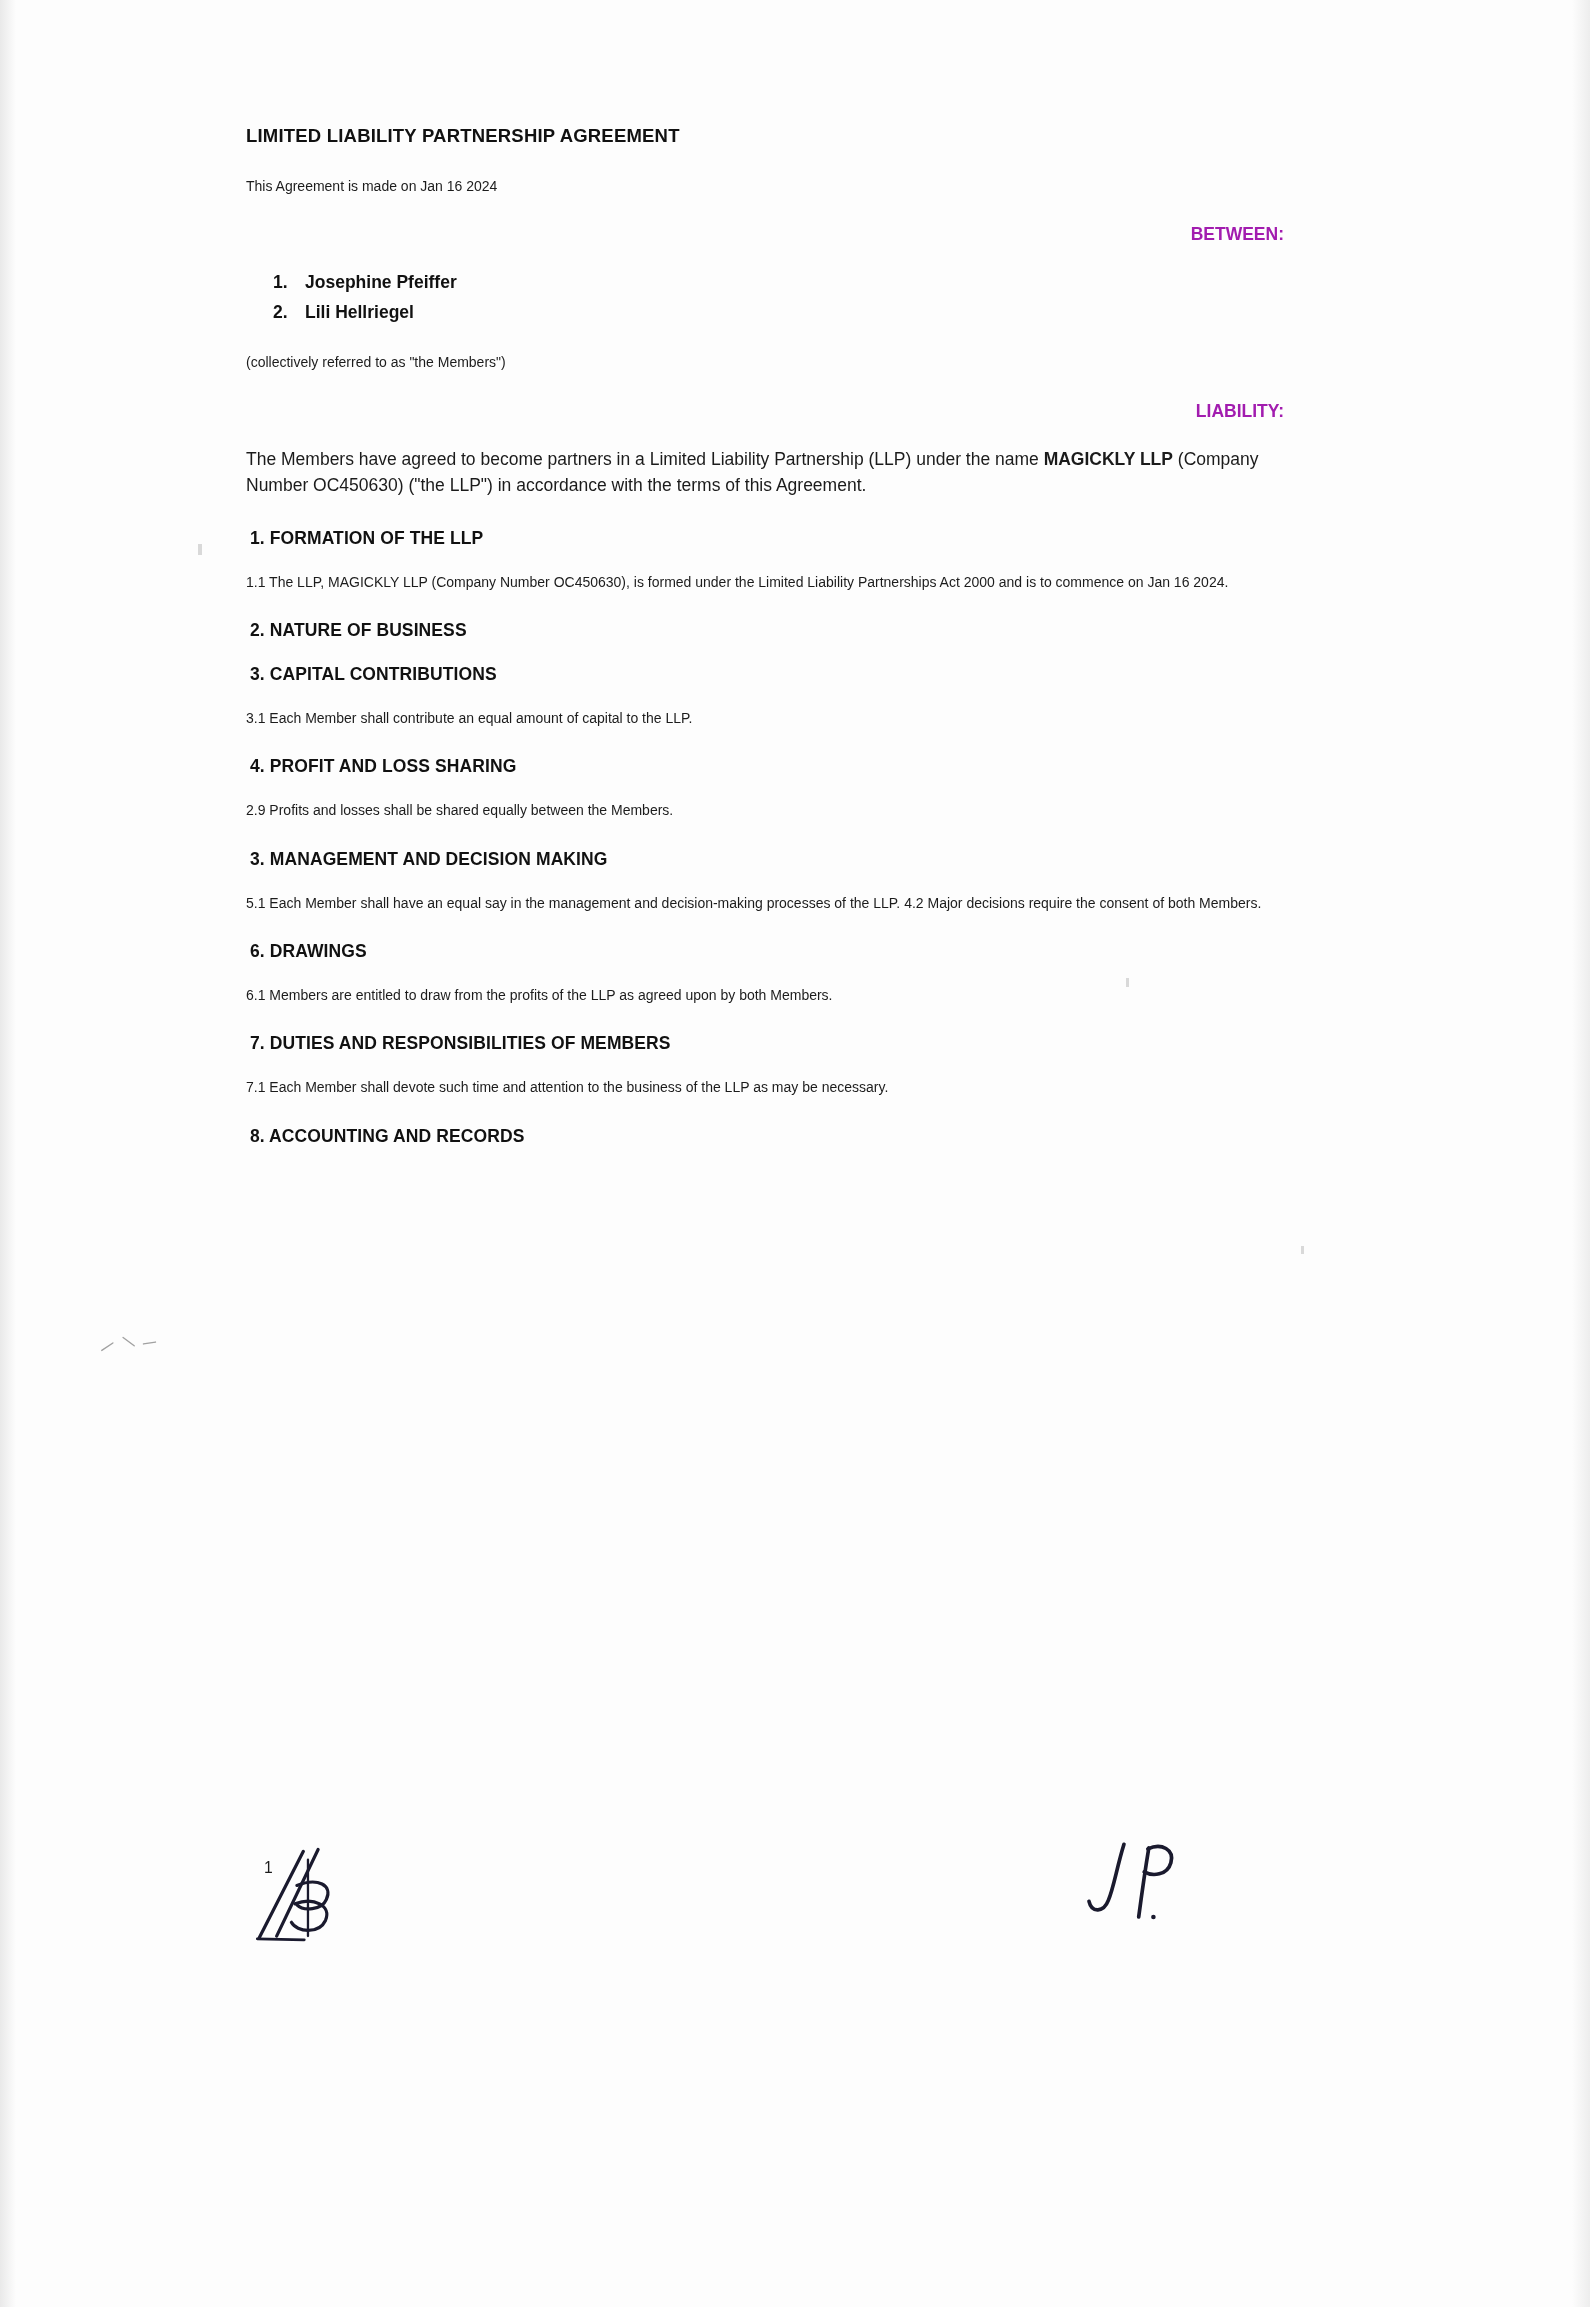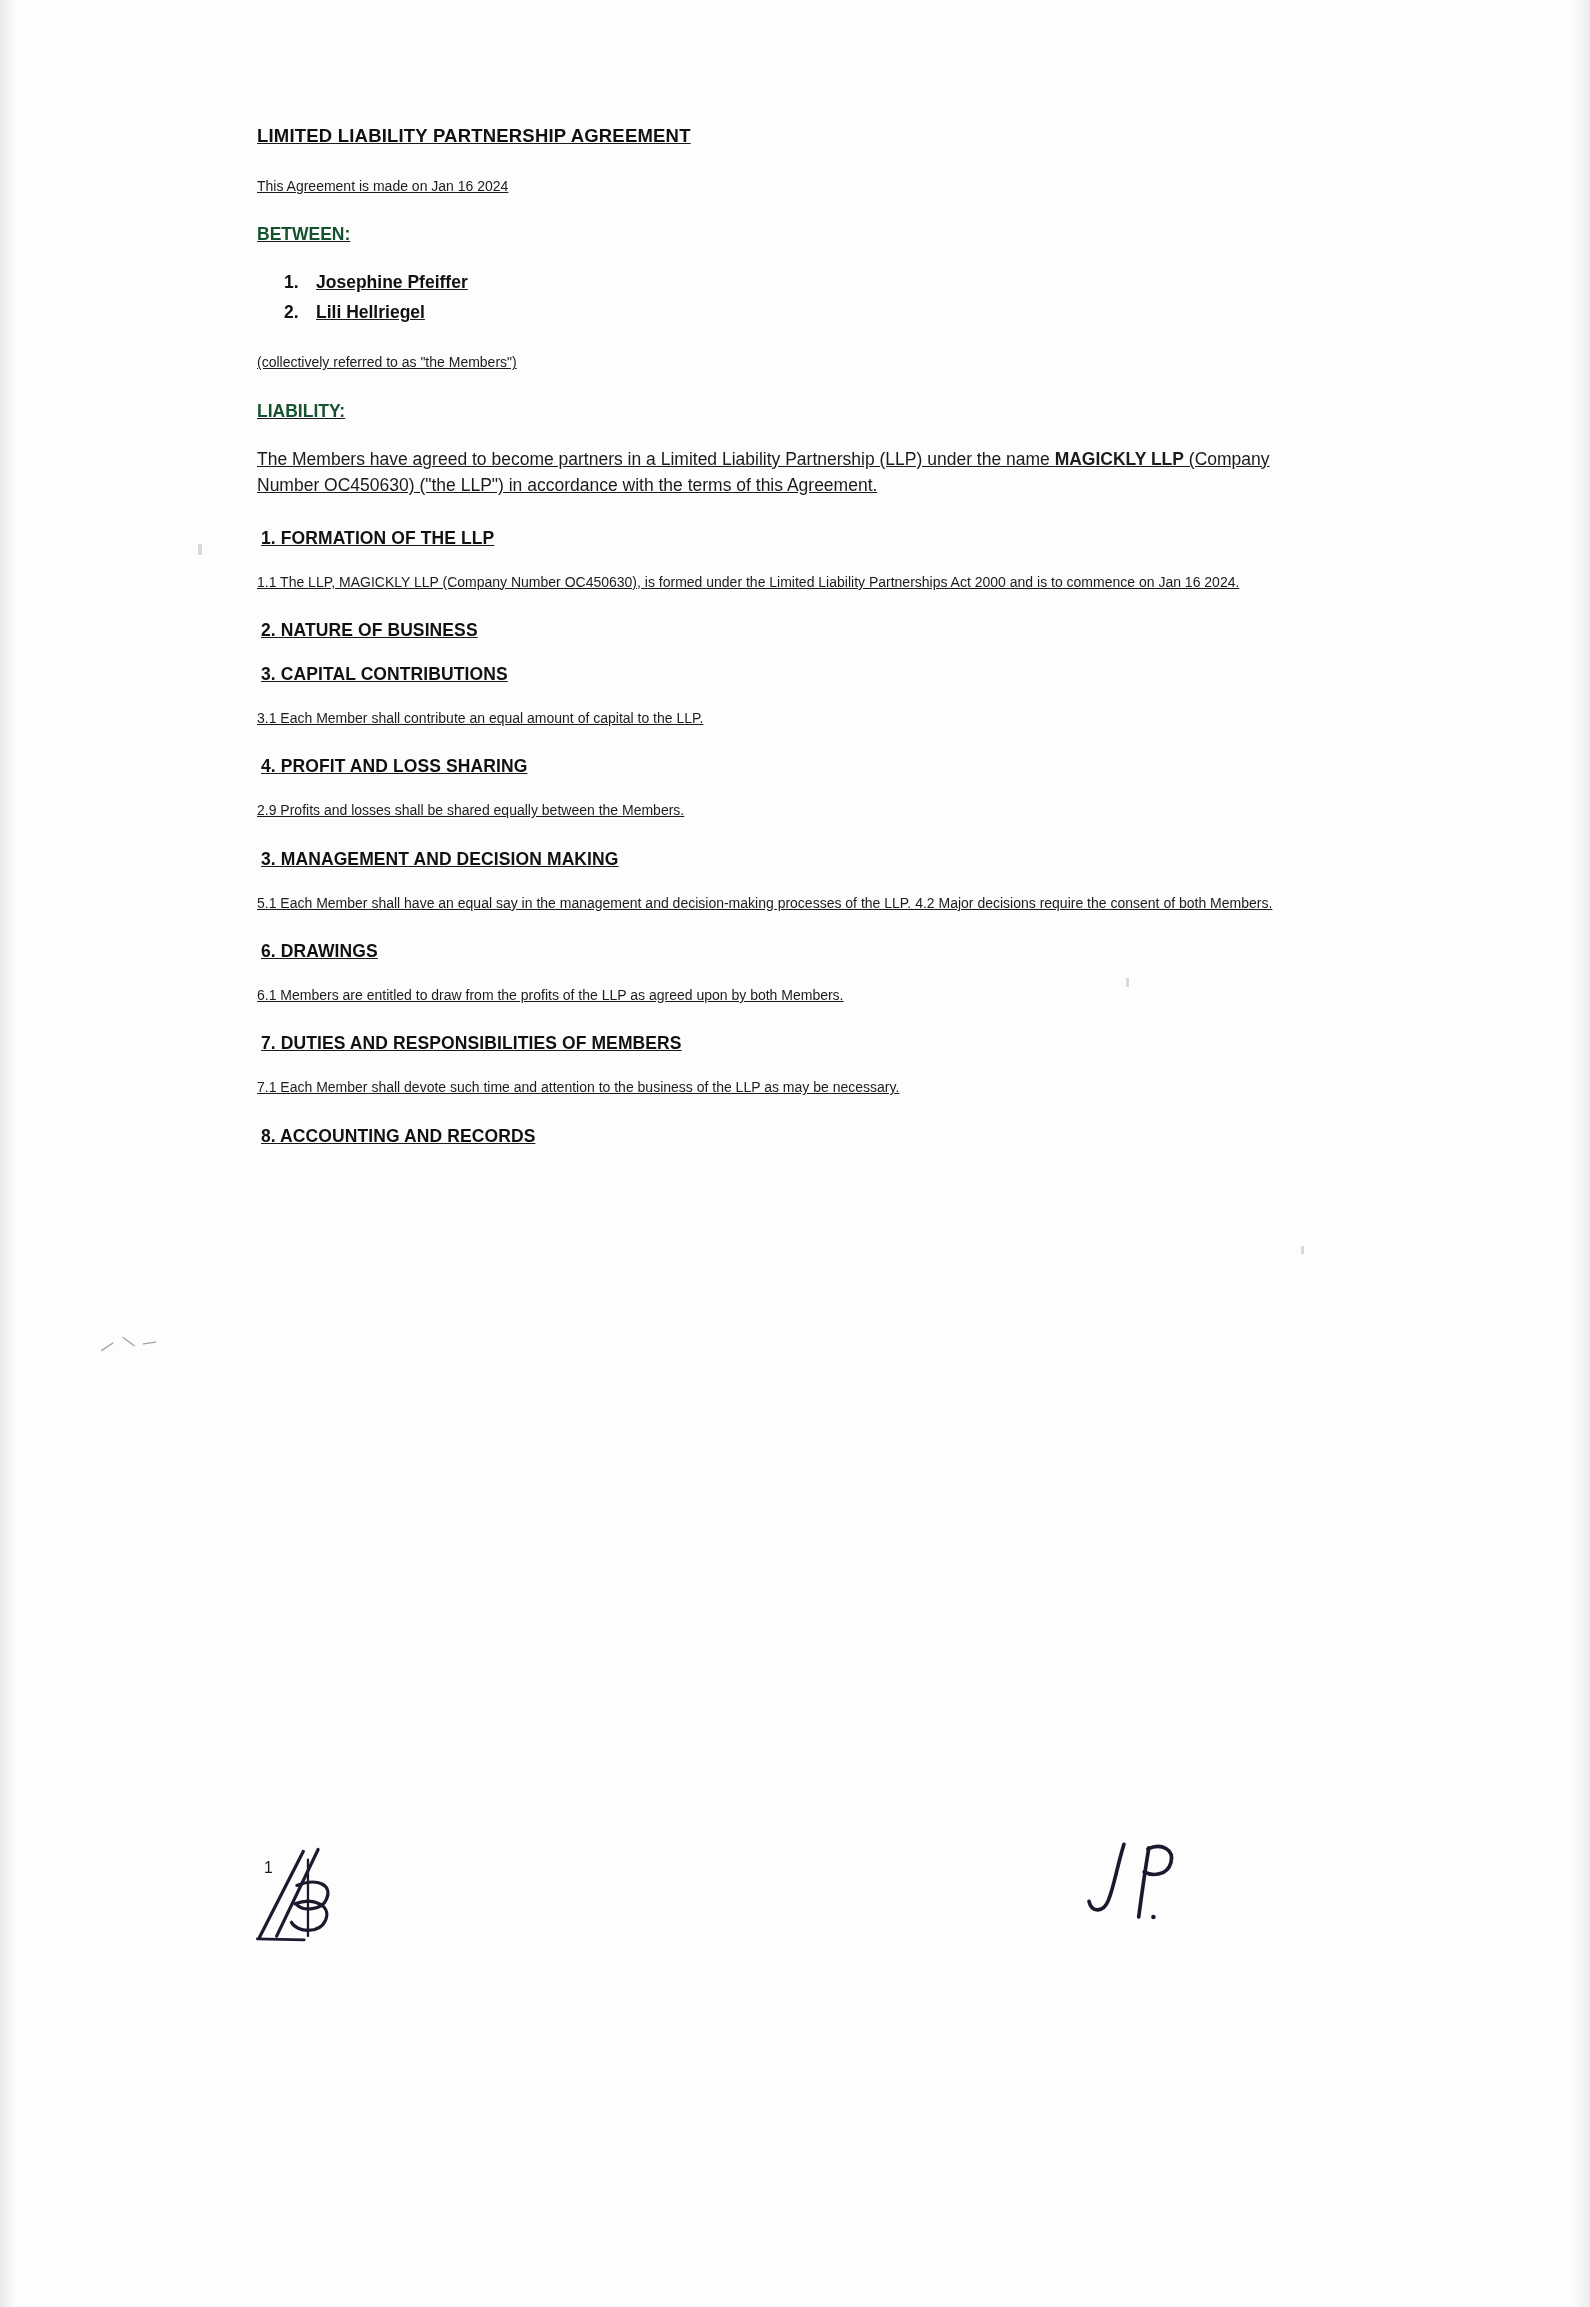--- a/index.html
+++ b/index.html
@@ -29,44 +29,44 @@
   .scan-edge-right {
     position: absolute;
     right: 0; top: 0;
     width: 18.5px; height: 100%;
     background: linear-gradient(to left, #ededed, #fdfdfd);
     pointer-events: none;
   }
 
   .doc-body {
     position: absolute;
-    left: 257px;
+    left: 246px;
     top: 125px;
     width: 1038px;
-    text-decoration: underline;
   }
 
   .doc-title {
     font-size: 18.5px;
     font-weight: bold;
     letter-spacing: 0.2px;
     margin: 0 0 29px 0;
     color: #111;
   }
   .para {
     font-size: 14px;
     line-height: 1.45;
     margin: 0 0 28px 0;
     color: #1c1c1c;
   }
   .label-bold {
     font-size: 17.5px;
     font-weight: bold;
     margin: 0 0 24px 0;
-    color: #14532d;
+    color: #a21caf;
+    text-align: right;
   }
   .members-list {
     margin: 0 0 27px 0;
     padding: 0 0 0 59px;
     list-style: none;
   }
   .members-list li {
     font-size: 17.5px;
     font-weight: bold;
     line-height: 1.5;

